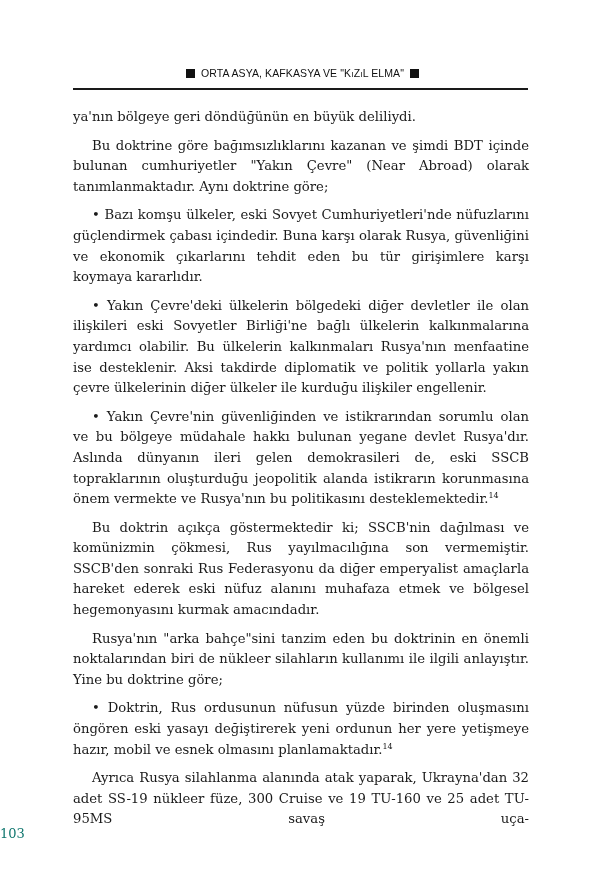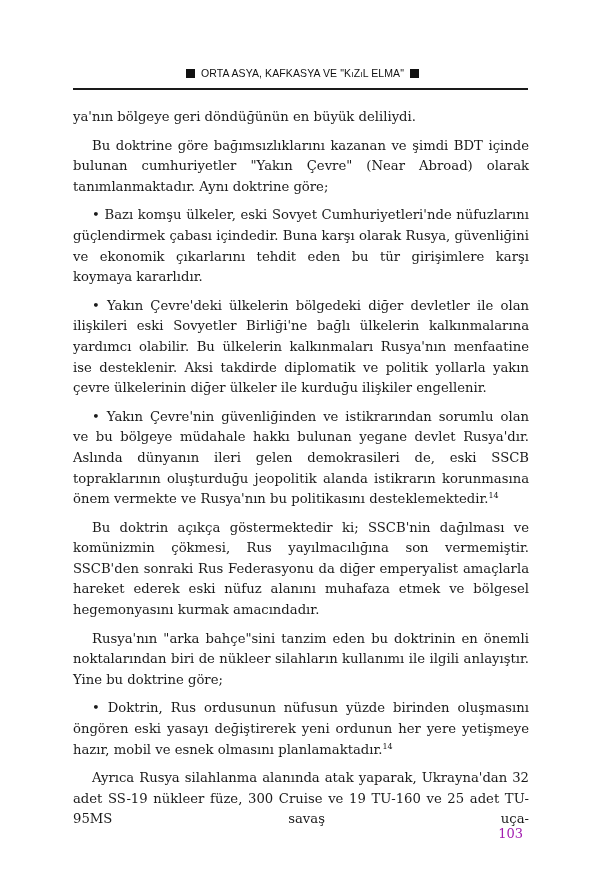--- a/index.html
+++ b/index.html
@@ -19,22 +19,22 @@
     position: absolute; left: 73px; top: 107px; width: 456px;
     font-family: "DejaVu Serif", serif;
     font-size: 13.2px; line-height: 20.6px; color: #1a1a1a;
     text-align: justify; hyphens: manual;
   }
   .body p { margin: 0; text-indent: 0; }
   .body p.ind { text-indent: 19px; margin-top: 8px; }
   .body p.first { text-indent: 0; }
   .body sup { font-size: 8px; line-height: 0; vertical-align: 5px; }
   .pagenum {
-    position: absolute; left: 0; width: 523px; top: 826px; text-align: right;
-    font-family: "DejaVu Serif", serif; font-size: 13px; color: #a21caf;
+    position: absolute; left: 0; width: 523px; top: 826px; text-align: left;
+    font-family: "DejaVu Serif", serif; font-size: 13px; color: #0f766e;
   }
 </style>
 </head>
 <body>
 
 <div class="header">
   <span class="sq"></span>
   <span><span>ORTA ASYA, KAFKASYA VE "K</span><span class="smallcaps">ı</span><span>Z</span><span class="smallcaps">ı</span><span>L ELMA"</span></span>
   <span class="sq"></span>
 </div>

